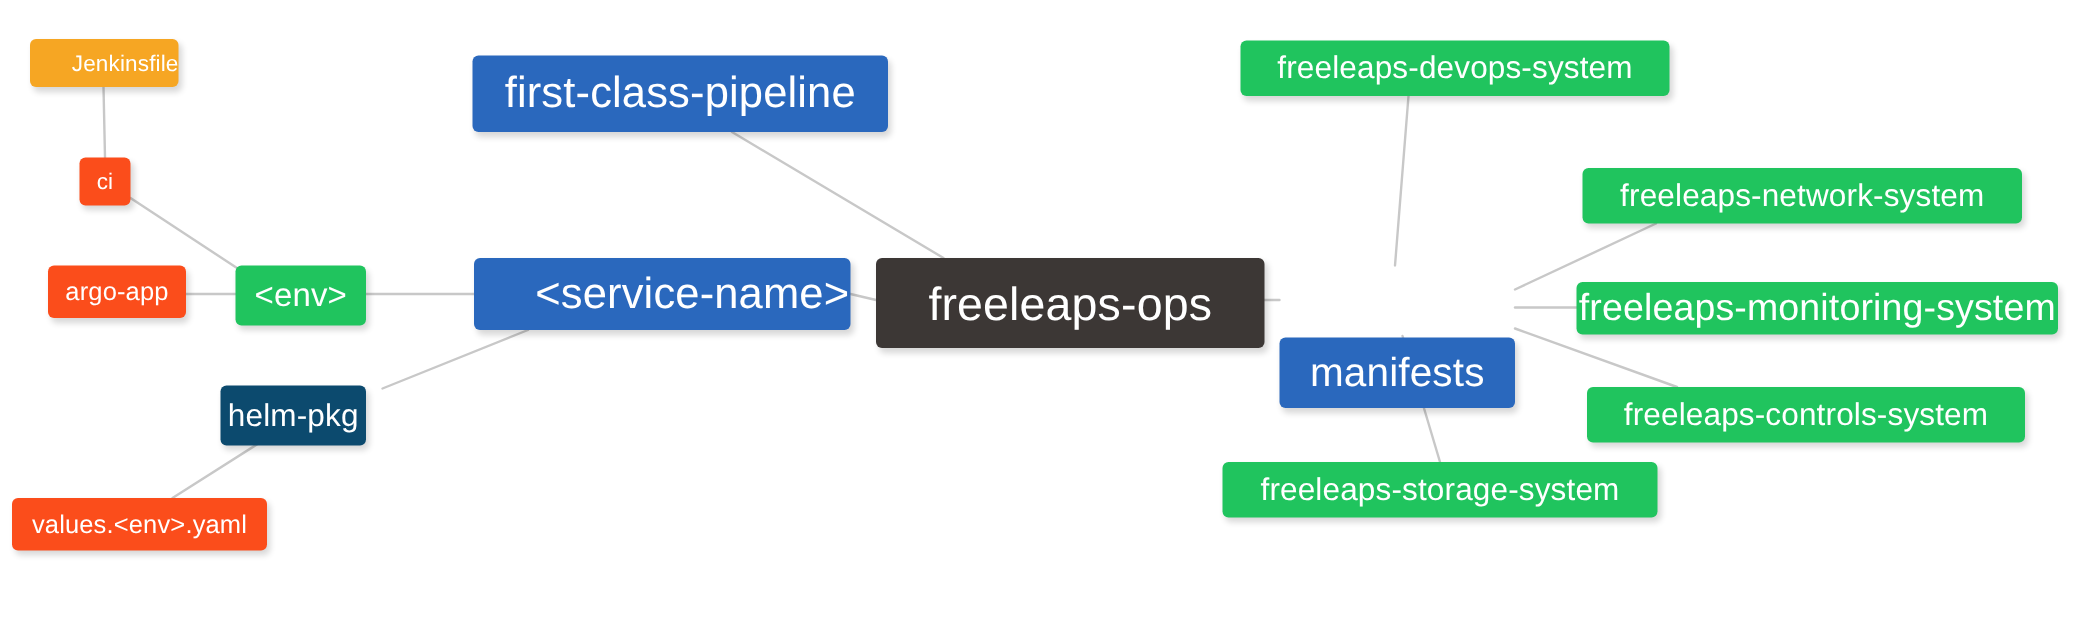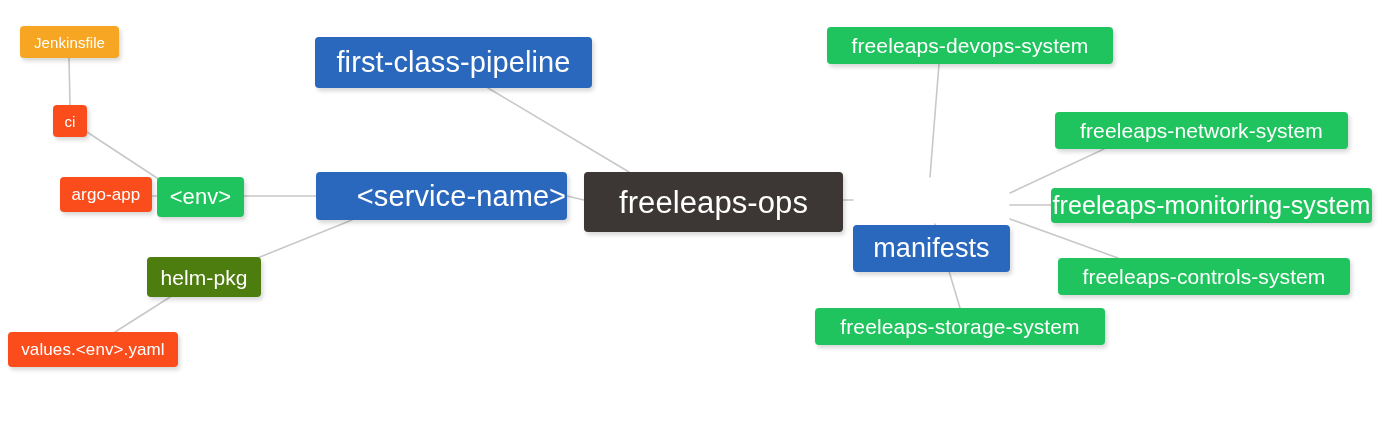--- a/index.html
+++ b/index.html
@@ -61,33 +61,33 @@
       <line x1="567" y1="196" x2="584" y2="200" stroke="#c8c8c8" stroke-width="1.6" stroke-linecap="round"></line>
       <line x1="488" y1="88" x2="629" y2="172" stroke="#c8c8c8" stroke-width="1.6" stroke-linecap="round"></line>
       <line x1="843" y1="200" x2="853" y2="200" stroke="#c8c8c8" stroke-width="1.6" stroke-linecap="round"></line>
       <line x1="930" y1="177" x2="939" y2="64" stroke="#c8c8c8" stroke-width="1.6" stroke-linecap="round"></line>
       <line x1="1010" y1="193" x2="1104" y2="149" stroke="#c8c8c8" stroke-width="1.6" stroke-linecap="round"></line>
       <line x1="1010" y1="205" x2="1051" y2="205" stroke="#c8c8c8" stroke-width="1.6" stroke-linecap="round"></line>
       <line x1="1010" y1="219" x2="1118" y2="258" stroke="#c8c8c8" stroke-width="1.6" stroke-linecap="round"></line>
       <line x1="935" y1="224" x2="960" y2="308" stroke="#c8c8c8" stroke-width="1.6" stroke-linecap="round"></line>
     </svg>
   <div id="nodes">
-      <div class="node" style="left: 20px; top: 26px; width: 99px; height: 32px; background: rgb(246, 166, 35); font-size: 15px;">
+      <div class="node" style="left: 20px; top: 26px; width: 99px; height: 32px; background: rgb(246, 166, 35); font-size: 15px; justify-content: flex-end;">
         <span class="node-label">Jenkinsfile</span>
       </div>
       <div class="node" style="left: 53px; top: 105px; width: 34px; height: 32px; background: rgb(251, 77, 27); font-size: 15px;">
         <span class="node-label">ci</span>
       </div>
-      <div class="node" style="left: 32px; top: 177px; width: 92px; height: 35px; background: rgb(251, 77, 27); font-size: 17px; margin-left: 28px;">
+      <div class="node" style="left: 32px; top: 177px; width: 92px; height: 35px; background: rgb(251, 77, 27); font-size: 17px;">
         <span class="node-label">argo-app</span>
       </div>
       <div class="node" style="left: 157px; top: 177px; width: 87px; height: 40px; background: rgb(32, 196, 94); font-size: 22px;">
         <span class="node-label">&lt;env&gt;</span>
       </div>
-      <div class="node" style="left: 147px; top: 257px; width: 114px; height: 40px; background: #4d7c0f; font-size: 21px;">
+      <div class="node" style="left: 147px; top: 257px; width: 97px; height: 40px; background: #0c4a6e; font-size: 21px;">
         <span class="node-label">helm-pkg</span>
       </div>
       <div class="node" style="left: 8px; top: 332px; width: 170px; height: 35px; background: rgb(251, 77, 27); font-size: 17px;">
         <span class="node-label">values.&lt;env&gt;.yaml</span>
       </div>
       <div class="node" style="left: 315px; top: 37px; width: 277px; height: 51px; background: rgb(42, 104, 189); font-size: 29px;">
         <span class="node-label">first-class-pipeline</span>
       </div>
       <div class="node" style="left: 316px; top: 172px; width: 251px; height: 48px; background: rgb(42, 104, 189); font-size: 29px; padding-left: 40px;">
         <span class="node-label">&lt;service-name&gt;</span>

